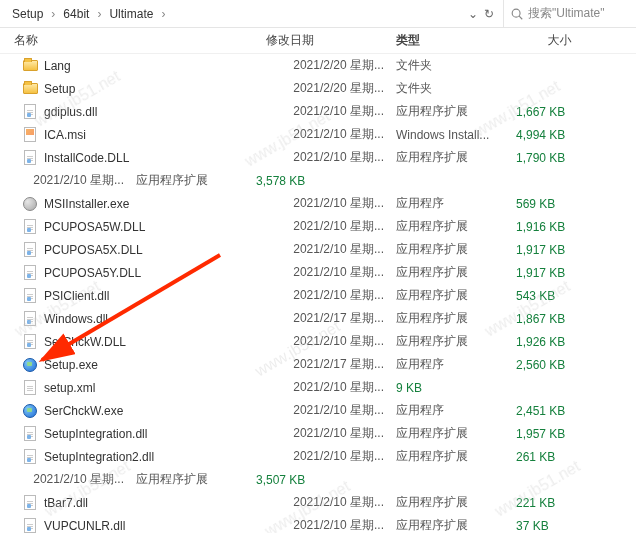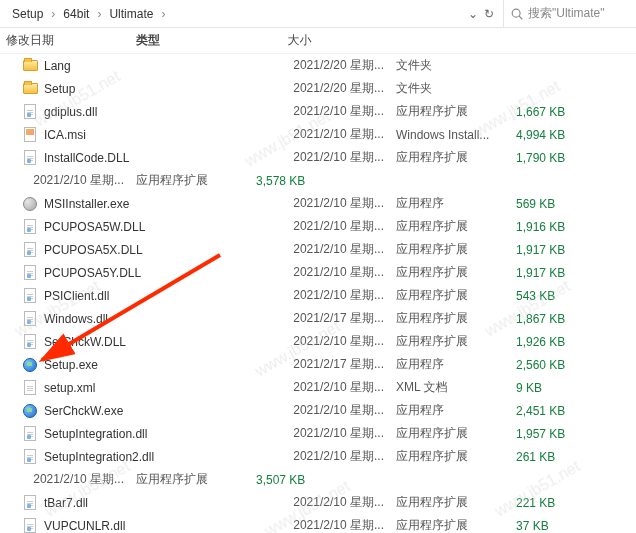--- a/index.html
+++ b/index.html
@@ -67,20 +67,21 @@
   <div class="searchbox">
     <svg class="search-icon" viewBox="0 0 16 16">
         <circle cx="7" cy="7" r="4.5" fill="none" stroke="#888" stroke-width="1.3"></circle>
         <line x1="10.5" y1="10.5" x2="14" y2="14" stroke="#888" stroke-width="1.3"></line>
       </svg>
     <span>搜索"Ultimate"</span>
   </div>
 </div>
 
 <div class="colheader">
+  <div class="col col-name">名称</div>
   <div class="col col-date">修改日期</div>
   <div class="col col-type">类型</div>
   <div class="col col-size">大小</div>
 </div>
 
 <div class="filelist" id="filelist">
     <div class="row">
       <div class="cell name">
         <span class="ficon">
           <span class="icon-folder"></span>
@@ -229,21 +230,20 @@
       <div class="cell size">2,560 KB</div>
     </div>
     <div class="row">
       <div class="cell name">
         <span class="ficon">
           <span class="icon-xml"></span>
         </span>
         <span>setup.xml</span>
       </div>
       <div class="cell date">2021/2/10 星期...</div>
-      <div class="cell type">XML 文档</div>
       <div class="cell size">9 KB</div>
     </div>
     <div class="row">
       <div class="cell name">
         <span class="ficon">
           <span class="icon-globe"></span>
         </span>
         <span>SerChckW.exe</span>
       </div>
       <div class="cell date">2021/2/10 星期...</div>

